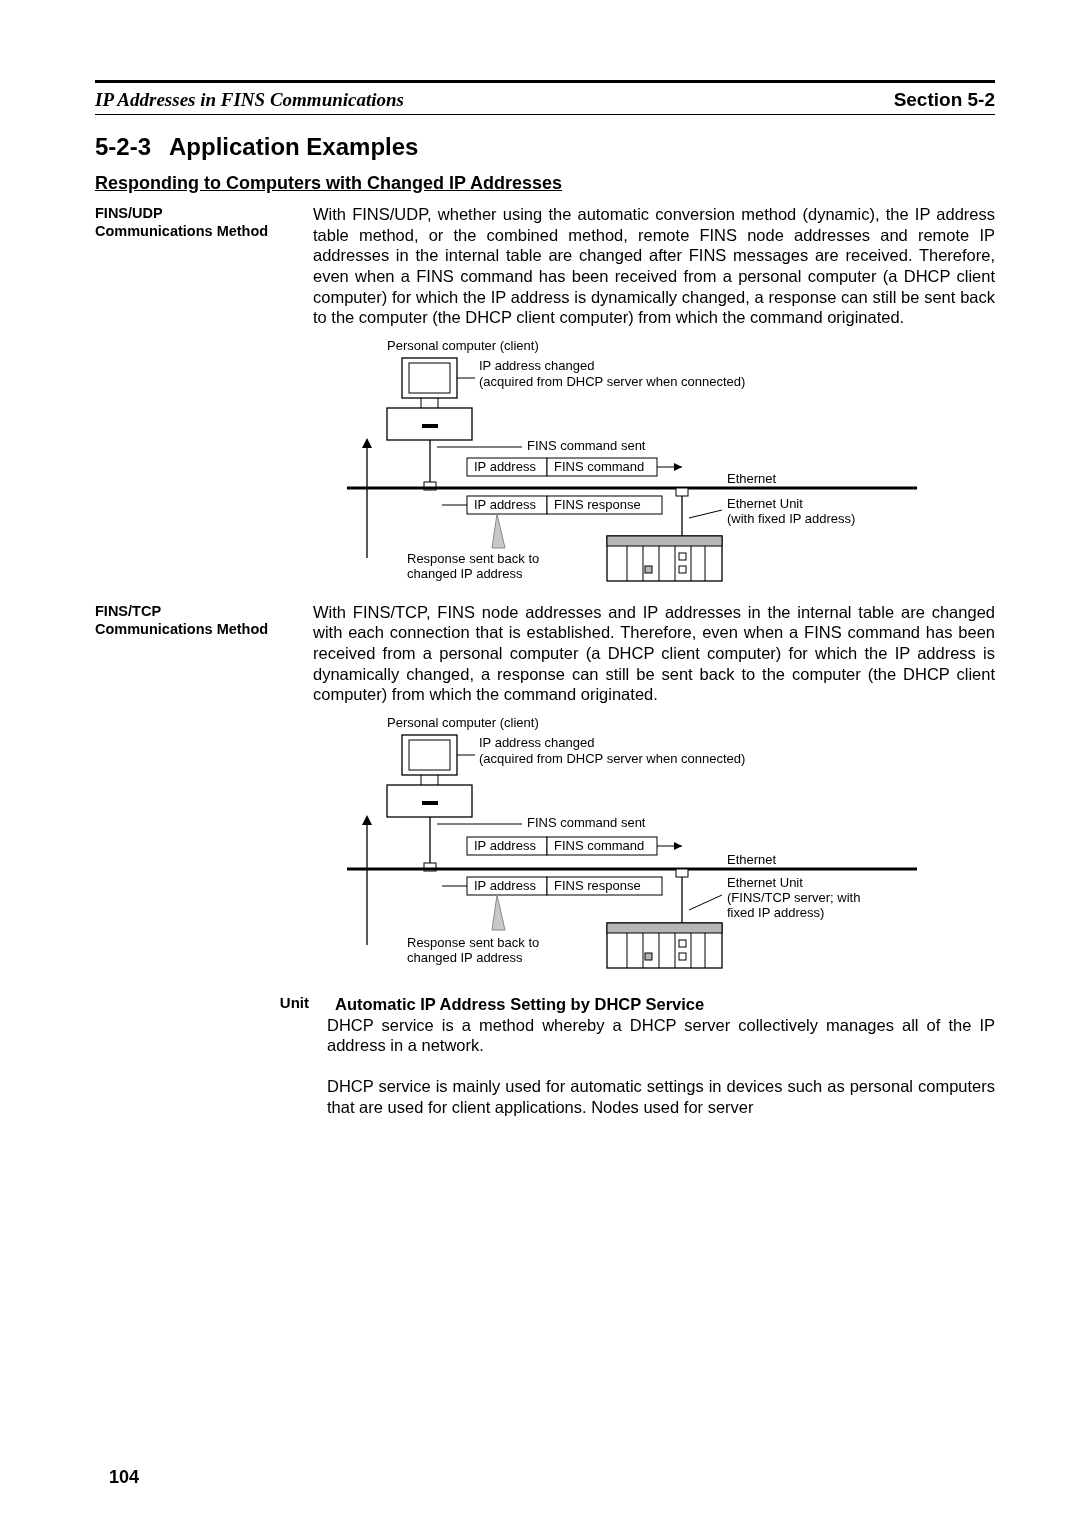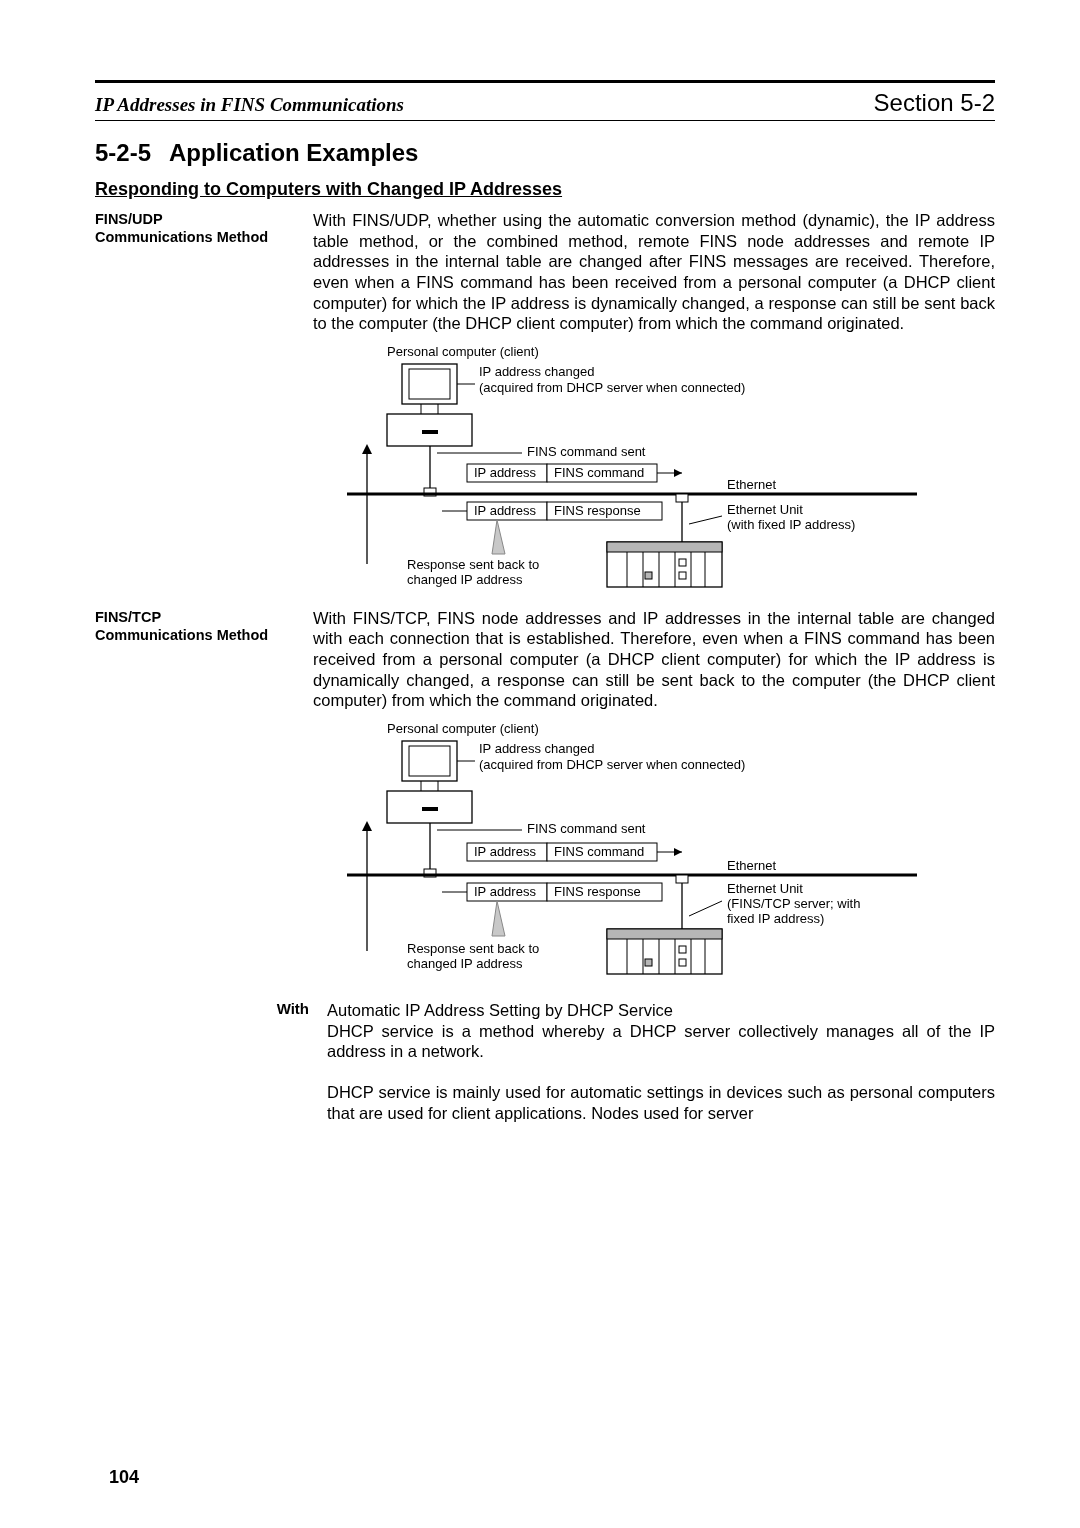--- a/index.html
+++ b/index.html
@@ -27,22 +27,22 @@
     padding-bottom: 3px;
     margin-bottom: 18px;
   }
   .header-left {
     font-style: italic;
     font-weight: bold;
     font-size: 19px;
     font-family: "Times New Roman", serif;
   }
   .header-right {
-    font-weight: normal;
-    font-size: 24px;
+    font-weight: bold;
+    font-size: 19px;
   }
   .h1 {
     font-weight: bold;
     font-size: 24px;
     margin: 10px 0 12px 0;
   }
   .h1-num { margin-right: 18px; }
   .h2 {
     font-weight: bold;
     font-size: 18px;
@@ -76,21 +76,21 @@
     font-size: 15px;
     text-align: right;
     padding-right: 4px;
   }
   .note-body {
     flex: 1;
     font-size: 16.5px;
     line-height: 1.25;
     text-align: justify;
   }
-  .note-body .bold { font-weight: normal; }
+  .note-body .bold { font-weight: bold; margin-left: 8px; }
   .diagram-wrap {
     margin-left: 232px;
     margin-top: 8px;
     margin-bottom: 14px;
   }
   svg { display:block; }
   .svgtext { font-family: Arial, Helvetica, sans-serif; font-size: 13px; }
   .pagenum {
     position: absolute;
     bottom: 40px;
@@ -104,21 +104,21 @@
 
 <div class="page">
 
   <div class="topline"></div>
   <div class="header-row">
     <div class="header-left">IP Addresses in FINS Communications</div>
     <div class="header-right">Section 5-2</div>
   </div>
 
   <div class="h1">
-    <span class="h1-num">5-2-5</span><span>Application Examples</span>
+    <span class="h1-num">5-2-3</span><span>Application Examples</span>
   </div>
 
   <div class="h2">Responding to Computers with Changed IP Addresses</div>
 
   <div class="entry">
     <div class="entry-label">
       <span>FINS/UDP</span><br>
       <span>Communications Method</span>
     </div>
     <div class="entry-body">With FINS/UDP, whether using the automatic conversion method (dynamic), the IP address table method, or the combined method, remote FINS node addresses and remote IP addresses in the internal table are changed after FINS messages are received. Therefore, even when a FINS command has been received from a personal computer (a DHCP client computer) for which the IP address is dynamically changed, a response can still be sent back to the computer (the DHCP client computer) from which the command originated.</div>
@@ -258,21 +258,21 @@
         <line x1="364" y1="218" x2="364" y2="253" stroke="#000"></line>
         <line x1="378" y1="218" x2="378" y2="253" stroke="#000"></line>
         <rect x="352" y="225" width="7" height="7" fill="none" stroke="#000"></rect>
         <rect x="352" y="238" width="7" height="7" fill="none" stroke="#000"></rect>
         <rect x="318" y="238" width="7" height="7" fill="#b6b6b6" stroke="#000"></rect>
       </g>
     </svg>
   </div>
 
   <div class="note-row">
-    <div class="note-label">With</div>
+    <div class="note-label">Unit</div>
     <div class="note-body">
       <span class="bold">Automatic IP Address Setting by DHCP Service</span><br>
       <span>DHCP service is a method whereby a DHCP server collectively manages all of the IP address in a network.</span><br>
       <br>
       <span>DHCP service is mainly used for automatic settings in devices such as personal computers that are used for client applications. Nodes used for server</span>
     </div>
   </div>
 
   <div class="pagenum">104</div>
 </div>

